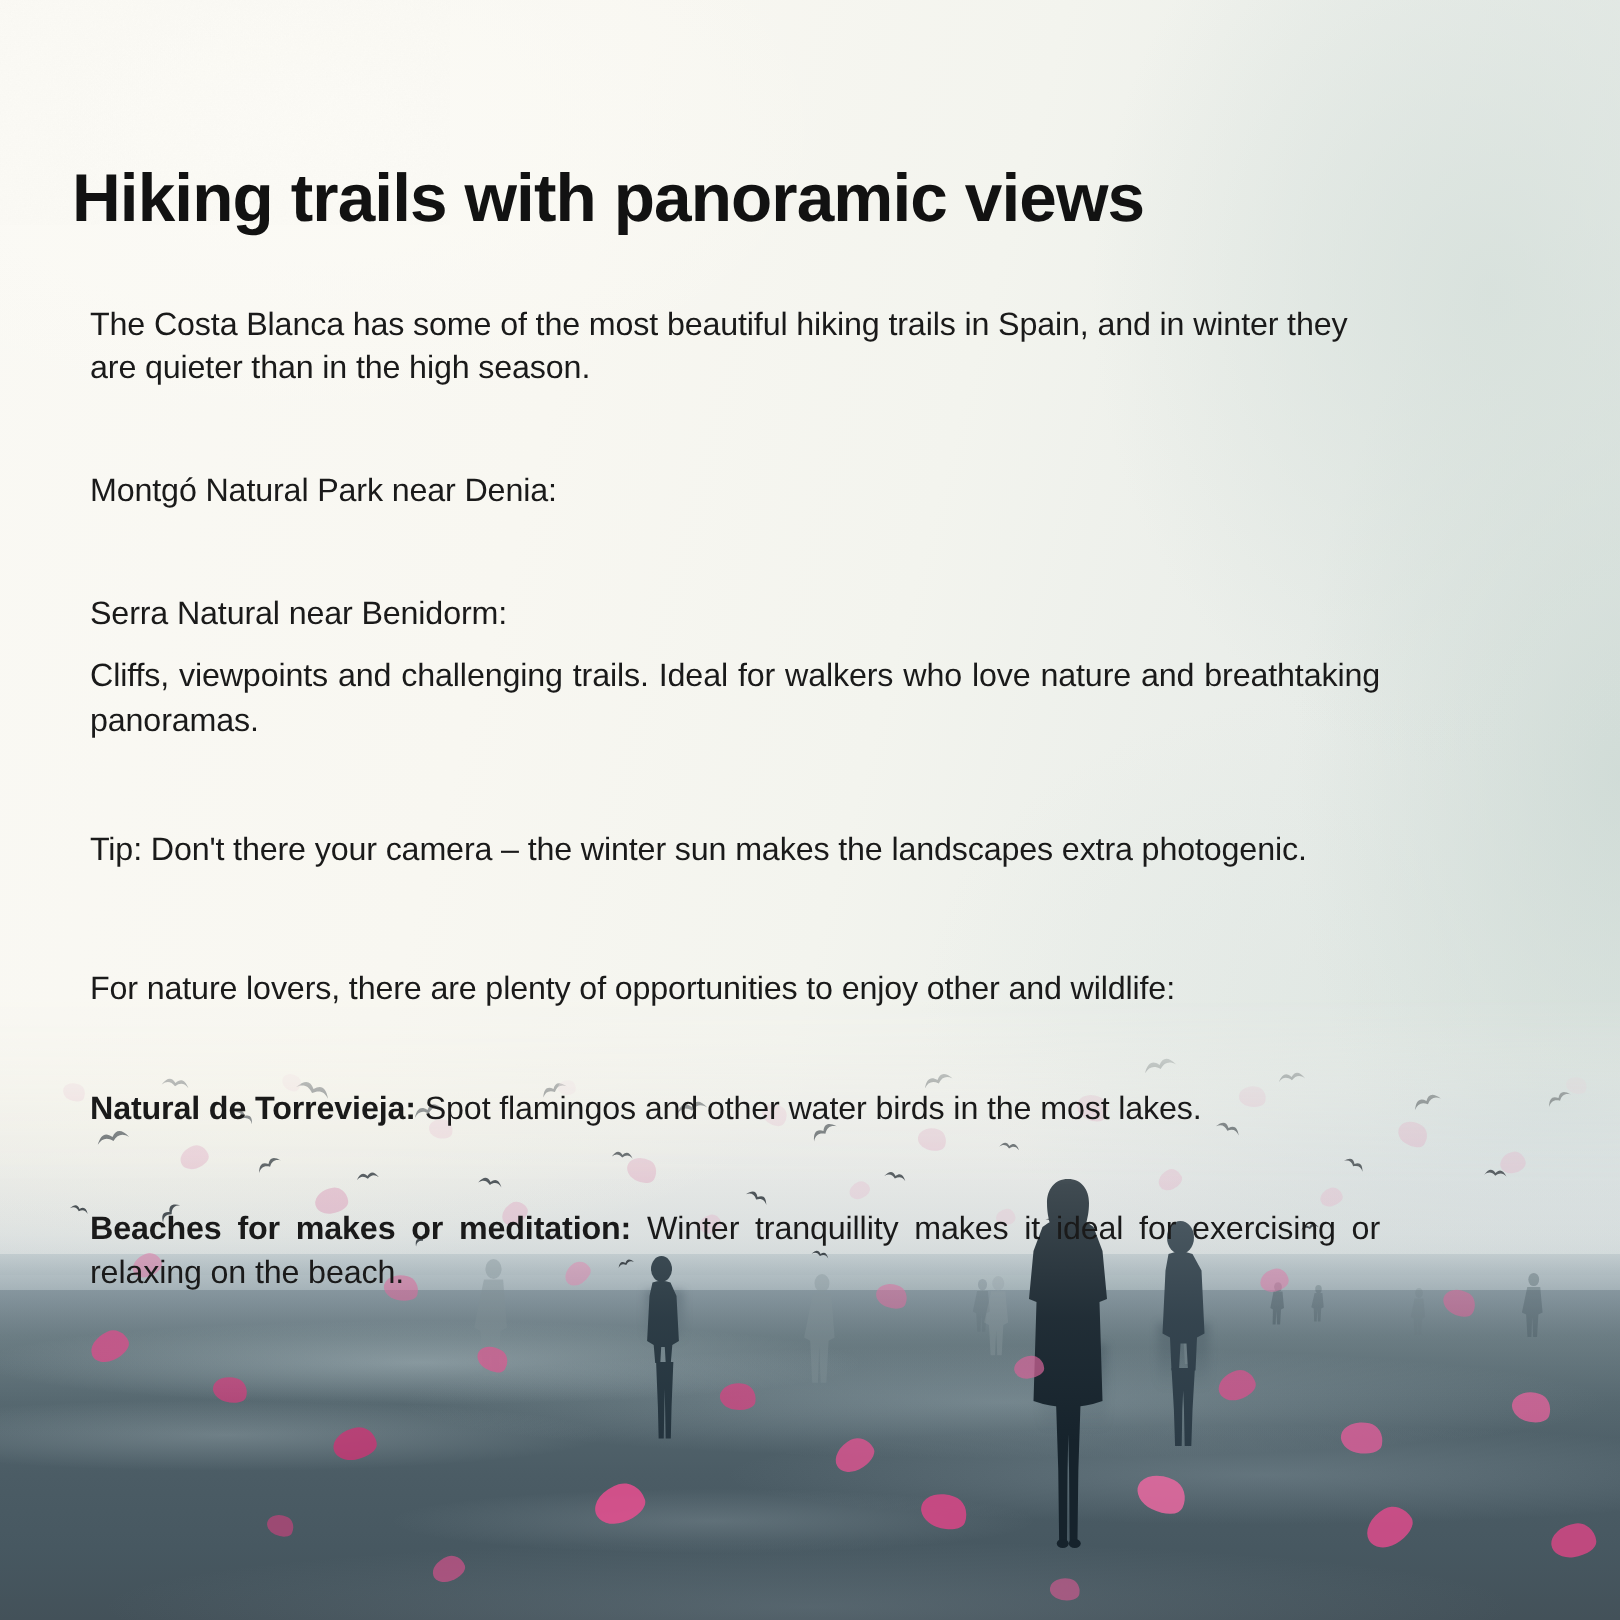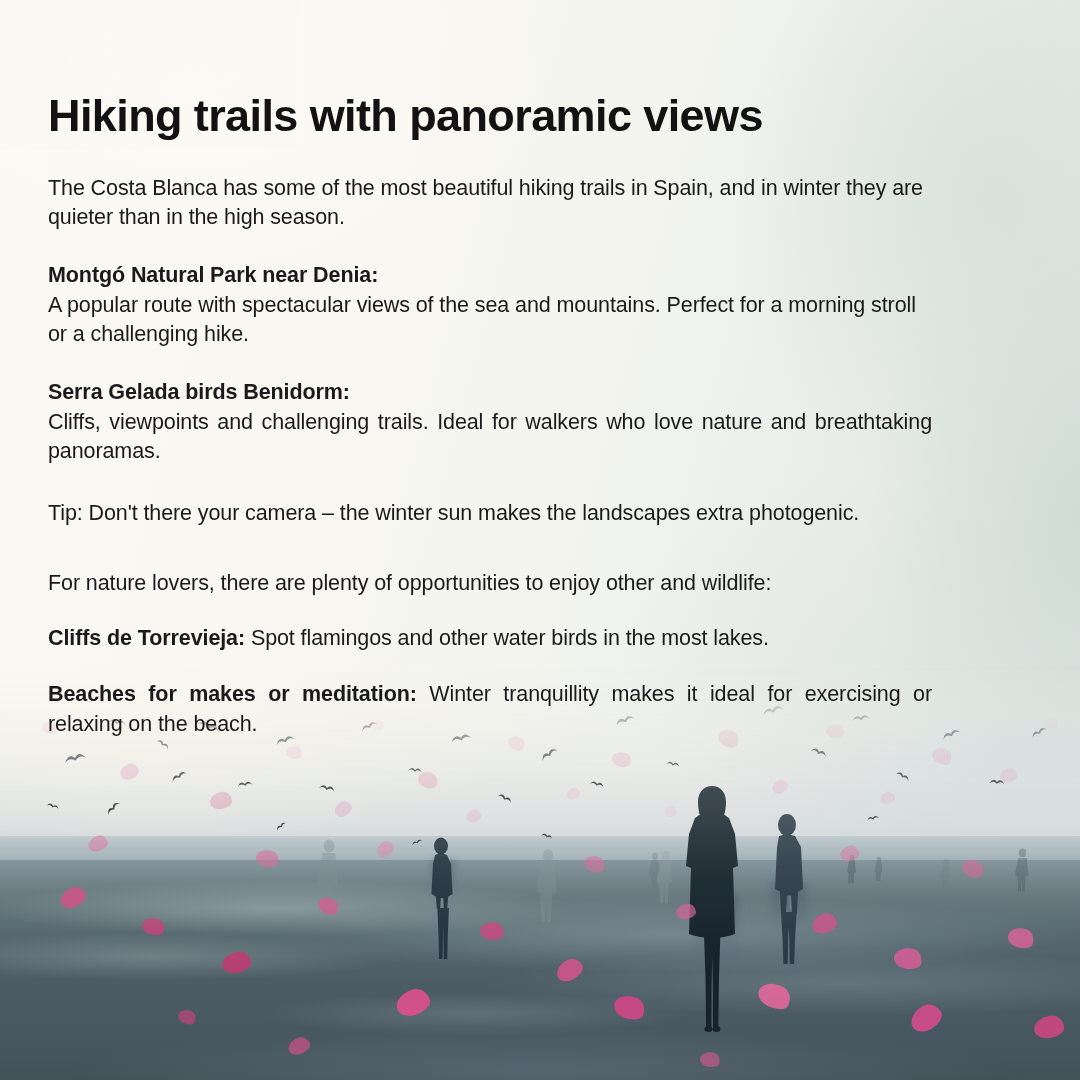--- a/index.html
+++ b/index.html
@@ -169,52 +169,52 @@
   .bird {
     position: absolute;
   }
   .bird svg { display: block; }
 
   
 
   .content {
     position: absolute;
     left: 48px;
-    top: 0;
+    top: 16px;
     width: 884px;
     color: #151515;
   }
 
   h1.title {
     font-size: 45px;
     line-height: 1.06;
     font-weight: 700;
     letter-spacing: -0.6px;
     margin: 0;
     color: #121212;
     font-stretch: condensed;
   }
 
   .block { margin: 0; }
 
   p.body {
     font-size: 21.5px;
     line-height: 1.38;
-    margin: 0;
+    margin: 12px;
     color: #1a1a1a;
     letter-spacing: -0.1px;
   }
 
   p.body.justified {
     text-align: justify;
     text-align-last: left;
   }
 
   .lead-in {
-    font-weight: 700;
+    font-weight: 400;
     display: block;
   }
   .lead-in-inline {
     font-weight: 700;
   }
 
   
   .sp-title-to-body { height: 34px; }
   .sp-para          { height: 28px; }
   .sp-tip           { height: 32px; }
@@ -554,47 +554,46 @@
     <div class="sp-title-to-body"></div>
 
     <p class="body">The Costa Blanca has some of the most beautiful hiking trails in Spain, and in winter they are quieter than in the high season.</p>
 
     <div class="sp-para"></div>
 
     <div class="block">
       <p class="body">
         <span class="lead-in">Montgó Natural Park near Denia:</span>
       </p>
-      <p class="body">A popular route with spectacular views of the sea and mountains. Perfect for a morning stroll or a challenging hike.</p>
     </div>
 
     <div class="sp-para"></div>
 
     <div class="block">
       <p class="body">
-        <span class="lead-in">Serra Gelada birds Benidorm:</span>
+        <span class="lead-in">Serra Natural near Benidorm:</span>
       </p>
       <p class="body justified">Cliffs, viewpoints and challenging trails. Ideal for walkers who love nature and breathtaking panoramas.</p>
     </div>
 
     <div class="sp-tip"></div>
 
     <p class="body">Tip: Don't there your camera – the winter sun makes the landscapes extra photogenic.</p>
 
     <div class="sp-h2-before"></div>
 
 
     <div class="sp-h2-after"></div>
 
     <p class="body">For nature lovers, there are plenty of opportunities to enjoy other and wildlife:</p>
 
     <div class="sp-small"></div>
 
     <p class="body">
-      <span class="lead-in-inline">Cliffs de Torrevieja:</span><span> Spot flamingos and other water birds in the most lakes.</span>
+      <span class="lead-in-inline">Natural de Torrevieja:</span><span> Spot flamingos and other water birds in the most lakes.</span>
     </p>
 
     <div class="sp-small"></div>
 
     <p class="body justified">
       <span class="lead-in-inline">Beaches for makes or meditation:</span><span> Winter tranquillity makes it ideal for exercising or relaxing on the beach.</span>
     </p>
 
   </div>
 

